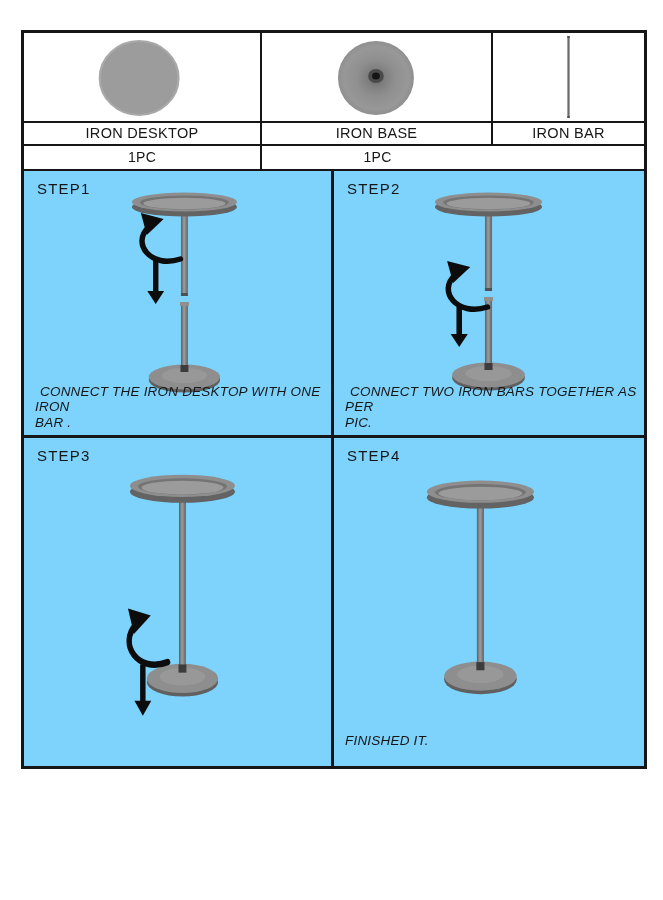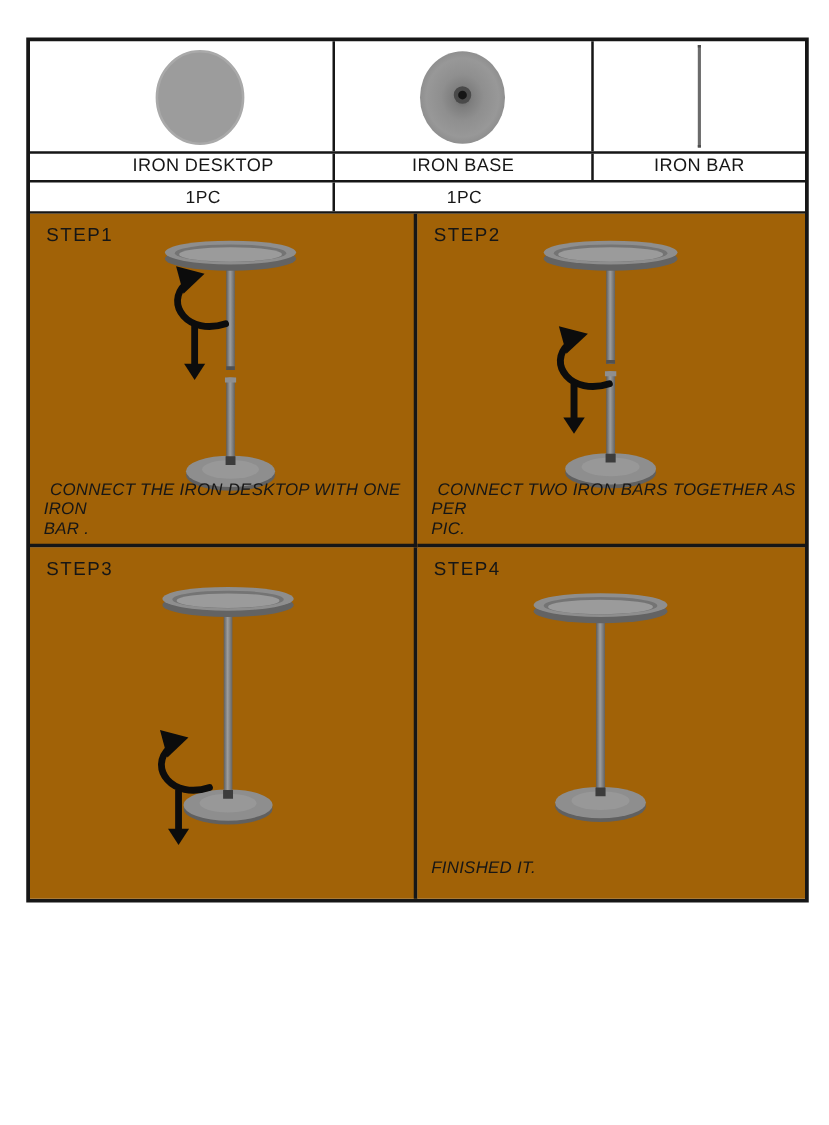--- a/index.html
+++ b/index.html
@@ -28,30 +28,30 @@
   .t-partlist{
     display:block;margin-top:22px;
     font-family:"Liberation Serif",serif;font-size:27px;
     letter-spacing:2px;transform:scaleY(1.2);transform-origin:top center;
   }
   
   .prow{display:flex;border-bottom:2px solid #161616;}
   .prow:last-of-type{border-bottom:3px solid #161616;}
   .pcell{border-right:2px solid #161616;box-sizing:border-box;}
   .pcell:last-child{border-right:none;}
-  .c1{width:209px;margin-left:35px;} .c2{width:207px;} .c3{flex:1;}
+  .c1{width:238px;} .c2{width:231px;} .c3{flex:1;}
   .row-img .pcell{height:88px;position:relative;}
   .row-img svg{position:absolute;inset:0;width:100%;height:100%;}
   .row-name .pcell{height:21px;line-height:21px;text-align:center;font-size:14.5px;letter-spacing:.3px;}
   .row-qty .pcell{height:23px;line-height:23px;text-align:center;font-size:14px;letter-spacing:.3px;}
   
   .steps{display:grid;grid-template-columns:310px 1fr;}
-  .step{position:relative;box-sizing:content-box;background:#a16207;}
+  .step{position:relative;box-sizing:content-box;background:#7dd3fc;}
   .step.r1{height:264px;border-bottom:3px solid #161616;}
-  .step.r2{height:281px;}
+  .step.r2{height:328px;}
   .step.cL{border-right:3px solid #161616;}
   .step-label{
     position:absolute;top:9px;left:13px;font-size:15px;letter-spacing:1.2px;z-index:2;
   }
   .fig{position:absolute;inset:0;width:100%;height:100%;z-index:1;}
   .step-caption{
     position:absolute;left:11px;right:6px;bottom:5px;z-index:2;
     font-size:13.5px;line-height:15.5px;letter-spacing:.2px;
     white-space:pre-line;text-indent:5px;font-style:italic;
   }

